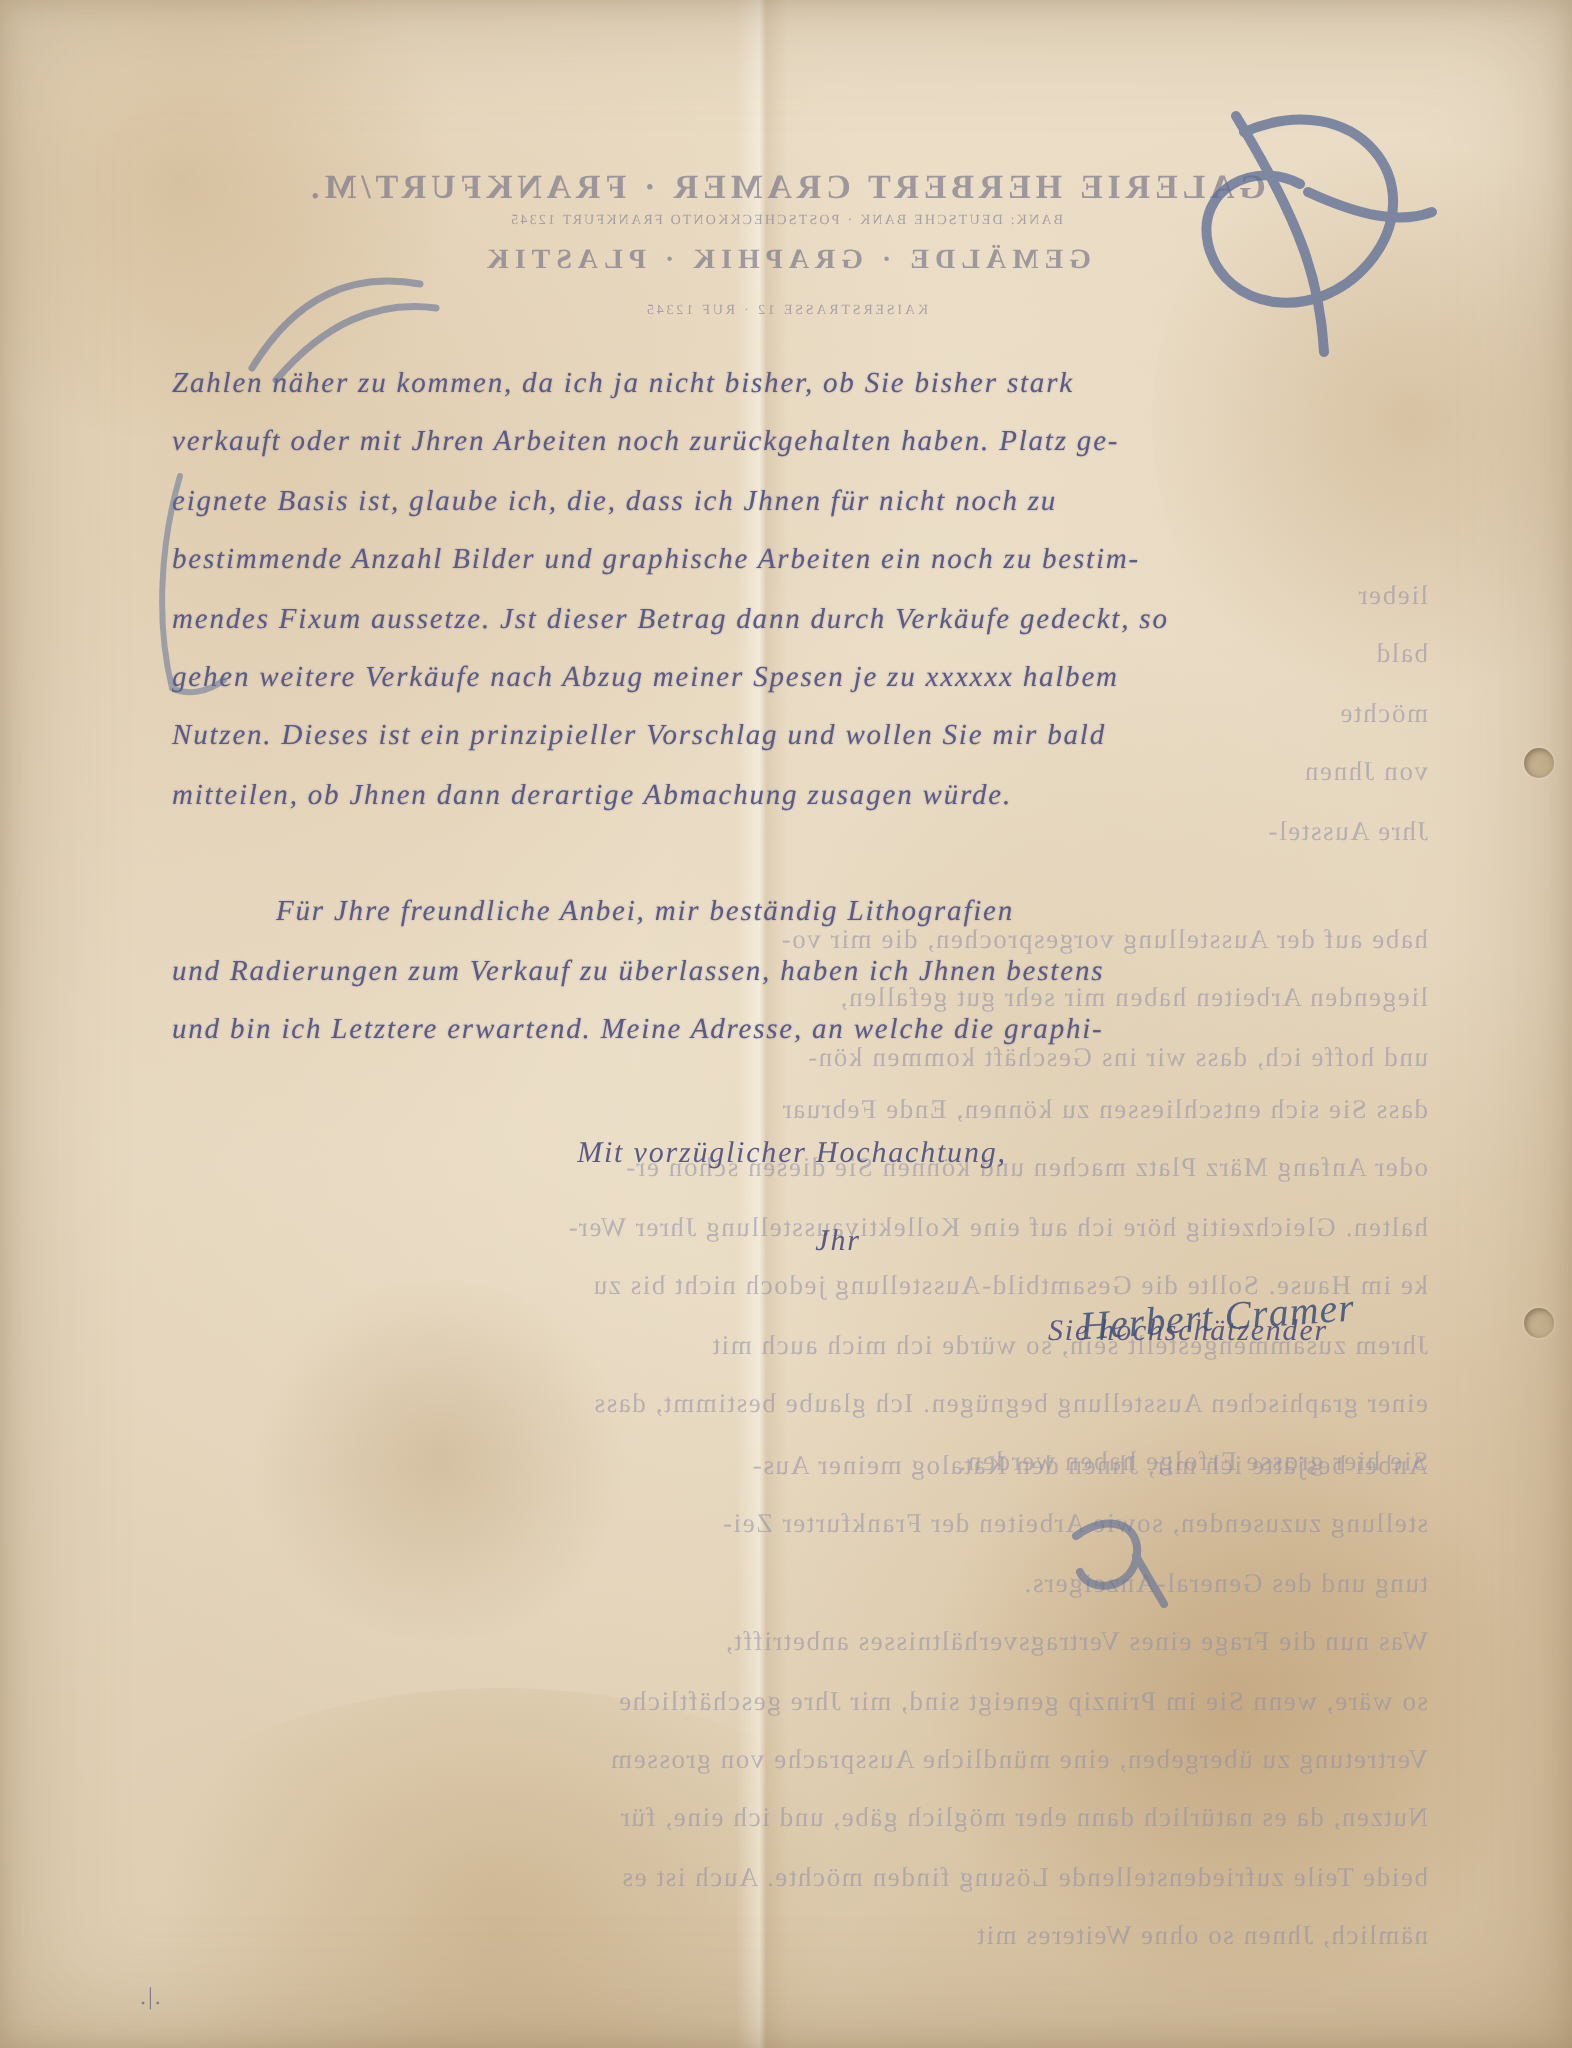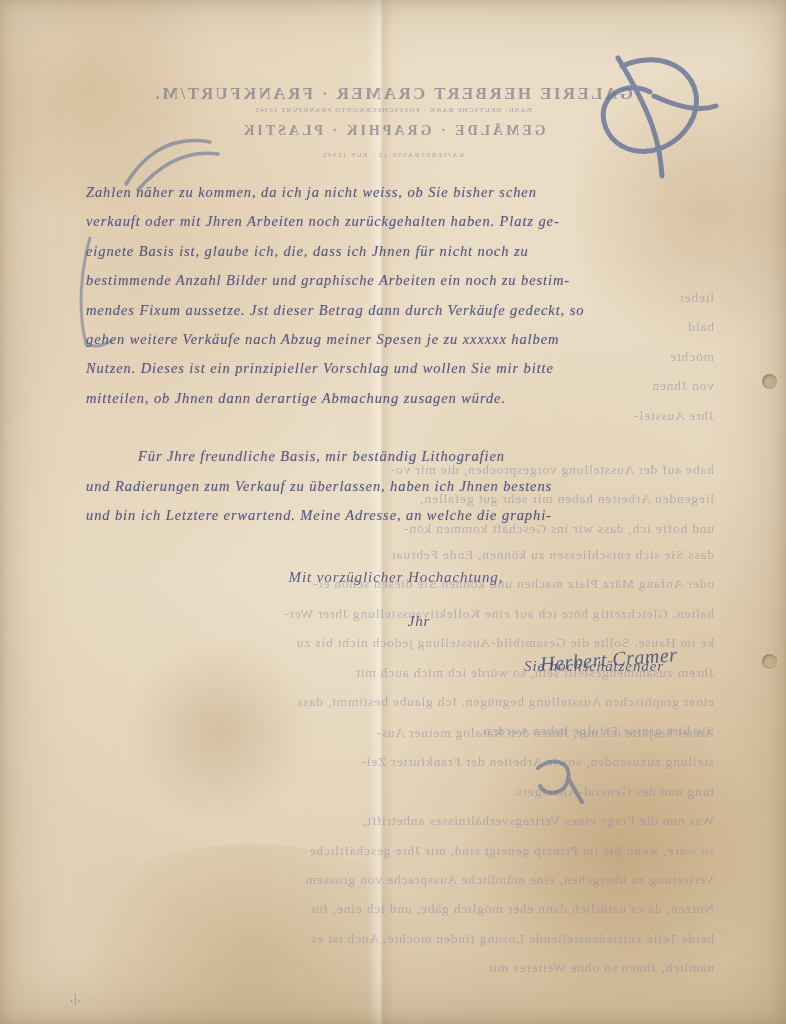--- a/index.html
+++ b/index.html
@@ -268,30 +268,30 @@
 stellung zuzusenden, sowie Arbeiten der Frankfurter Zei-
 tung und des General-Anzeigers.
 Was nun die Frage eines Vertragsverhältnisses anbetrifft,
 so wäre, wenn Sie im Prinzip geneigt sind, mir Jhre geschäftliche
 Vertretung zu übergeben, eine mündliche Aussprache von grossem
 Nutzen, da es natürlich dann eher möglich gäbe, und ich eine, für
 beide Teile zufriedenstellende Lösung finden möchte. Auch ist es
 nämlich, Jhnen so ohne Weiteres mit</div>
 
   <div class="typed">
-    <p>Zahlen näher zu kommen, da ich ja nicht weiss, ob Sie bisher schen</p>
+    <p>Zahlen näher zu kommen, da ich ja nicht bisher, ob Sie bisher stark</p>
     <p>verkauft oder mit Jhren Arbeiten noch zurückgehalten haben. Platz ge-</p>
     <p>eignete Basis ist, glaube ich, die, dass ich Jhnen für nicht noch zu</p>
     <p>bestimmende Anzahl Bilder und graphische Arbeiten ein noch zu bestim-</p>
     <p>mendes Fixum aussetze. Jst dieser Betrag dann durch Verkäufe gedeckt, so</p>
     <p>gehen weitere Verkäufe nach Abzug meiner Spesen je zu xxxxxx halbem</p>
-    <p>Nutzen. Dieses ist ein prinzipieller Vorschlag und wollen Sie mir bitte</p>
+    <p>Nutzen. Dieses ist ein prinzipieller Vorschlag und wollen Sie mir bald</p>
     <p>mitteilen, ob Jhnen dann derartige Abmachung zusagen würde.</p>
     <div class="para-gap"></div>
-    <p class="indent">Für Jhre freundliche Basis, mir beständig Lithografien</p>
+    <p class="indent">Für Jhre freundliche Anbei, mir beständig Lithografien</p>
     <p>und Radierungen zum Verkauf zu überlassen, haben ich Jhnen bestens</p>
     <p>und bin ich Letztere erwartend. Meine Adresse, an welche die graphi-</p>
   </div>
 
   <div class="sig-block">
     <p class="sig-1">Mit vorzüglicher Hochachtung,</p>
     <p class="sig-2">Jhr</p>
     <p class="sig-3">Sie hochschätzender</p>
   </div>
 

